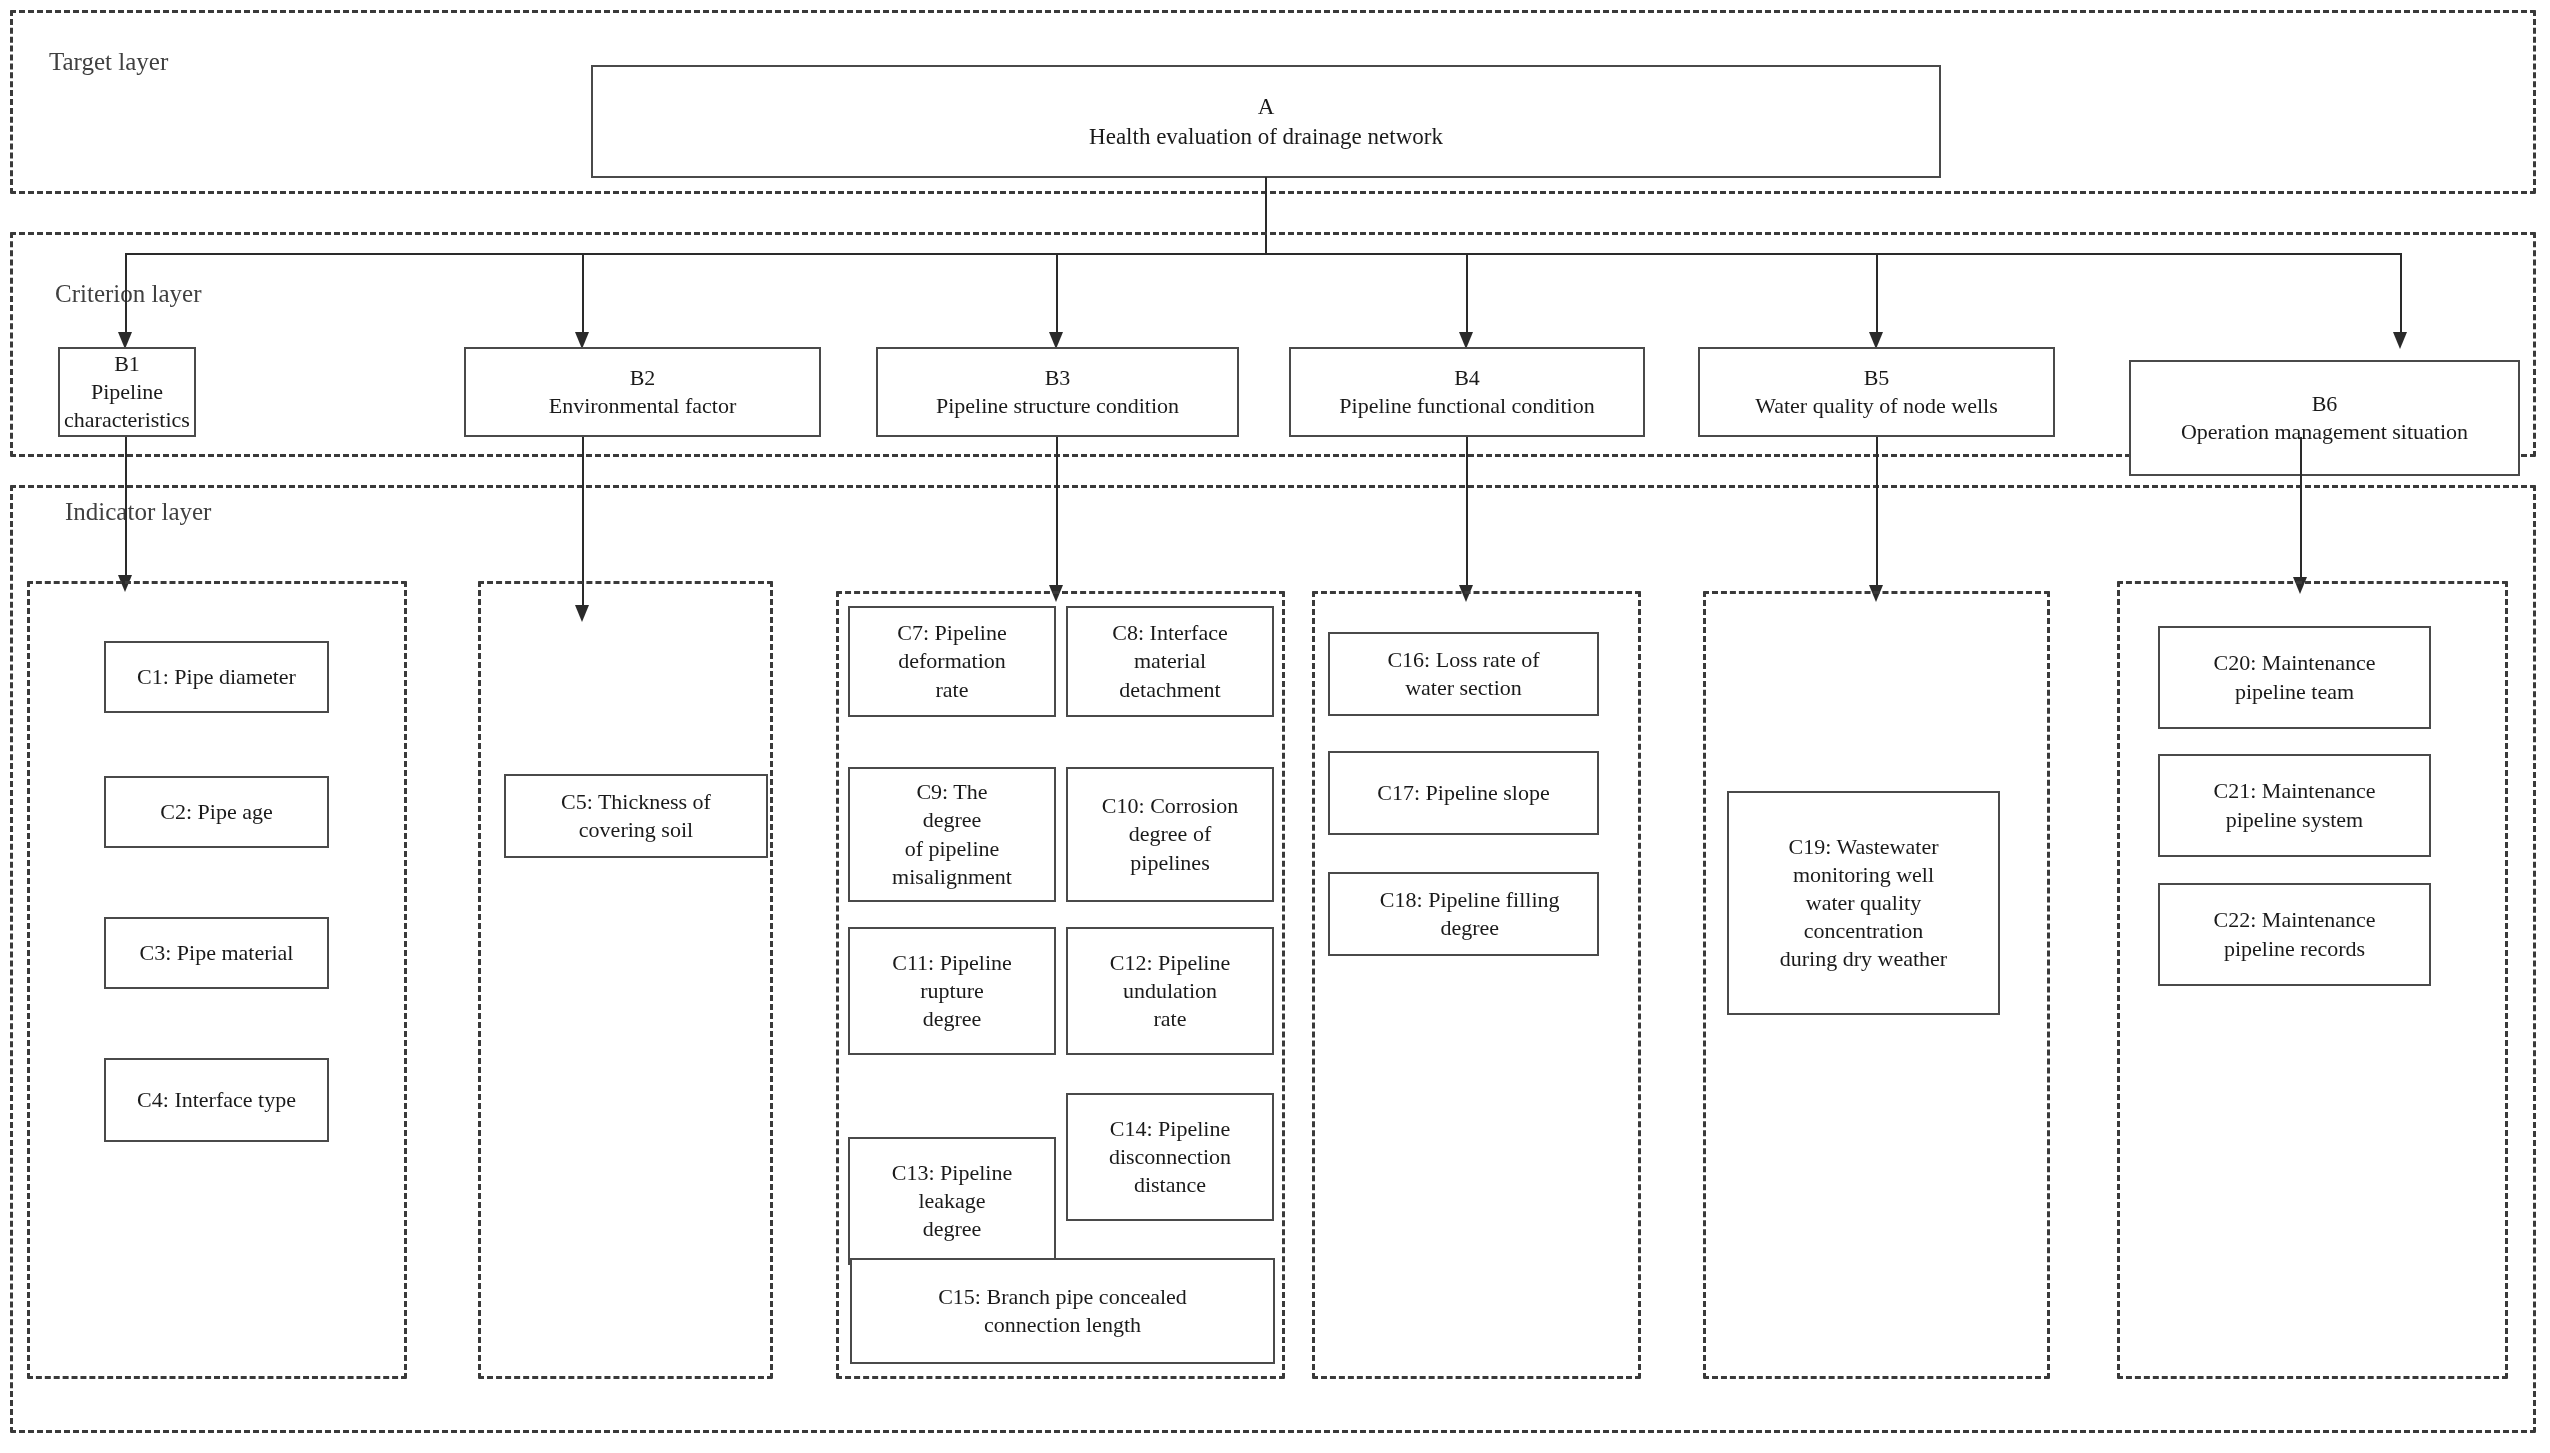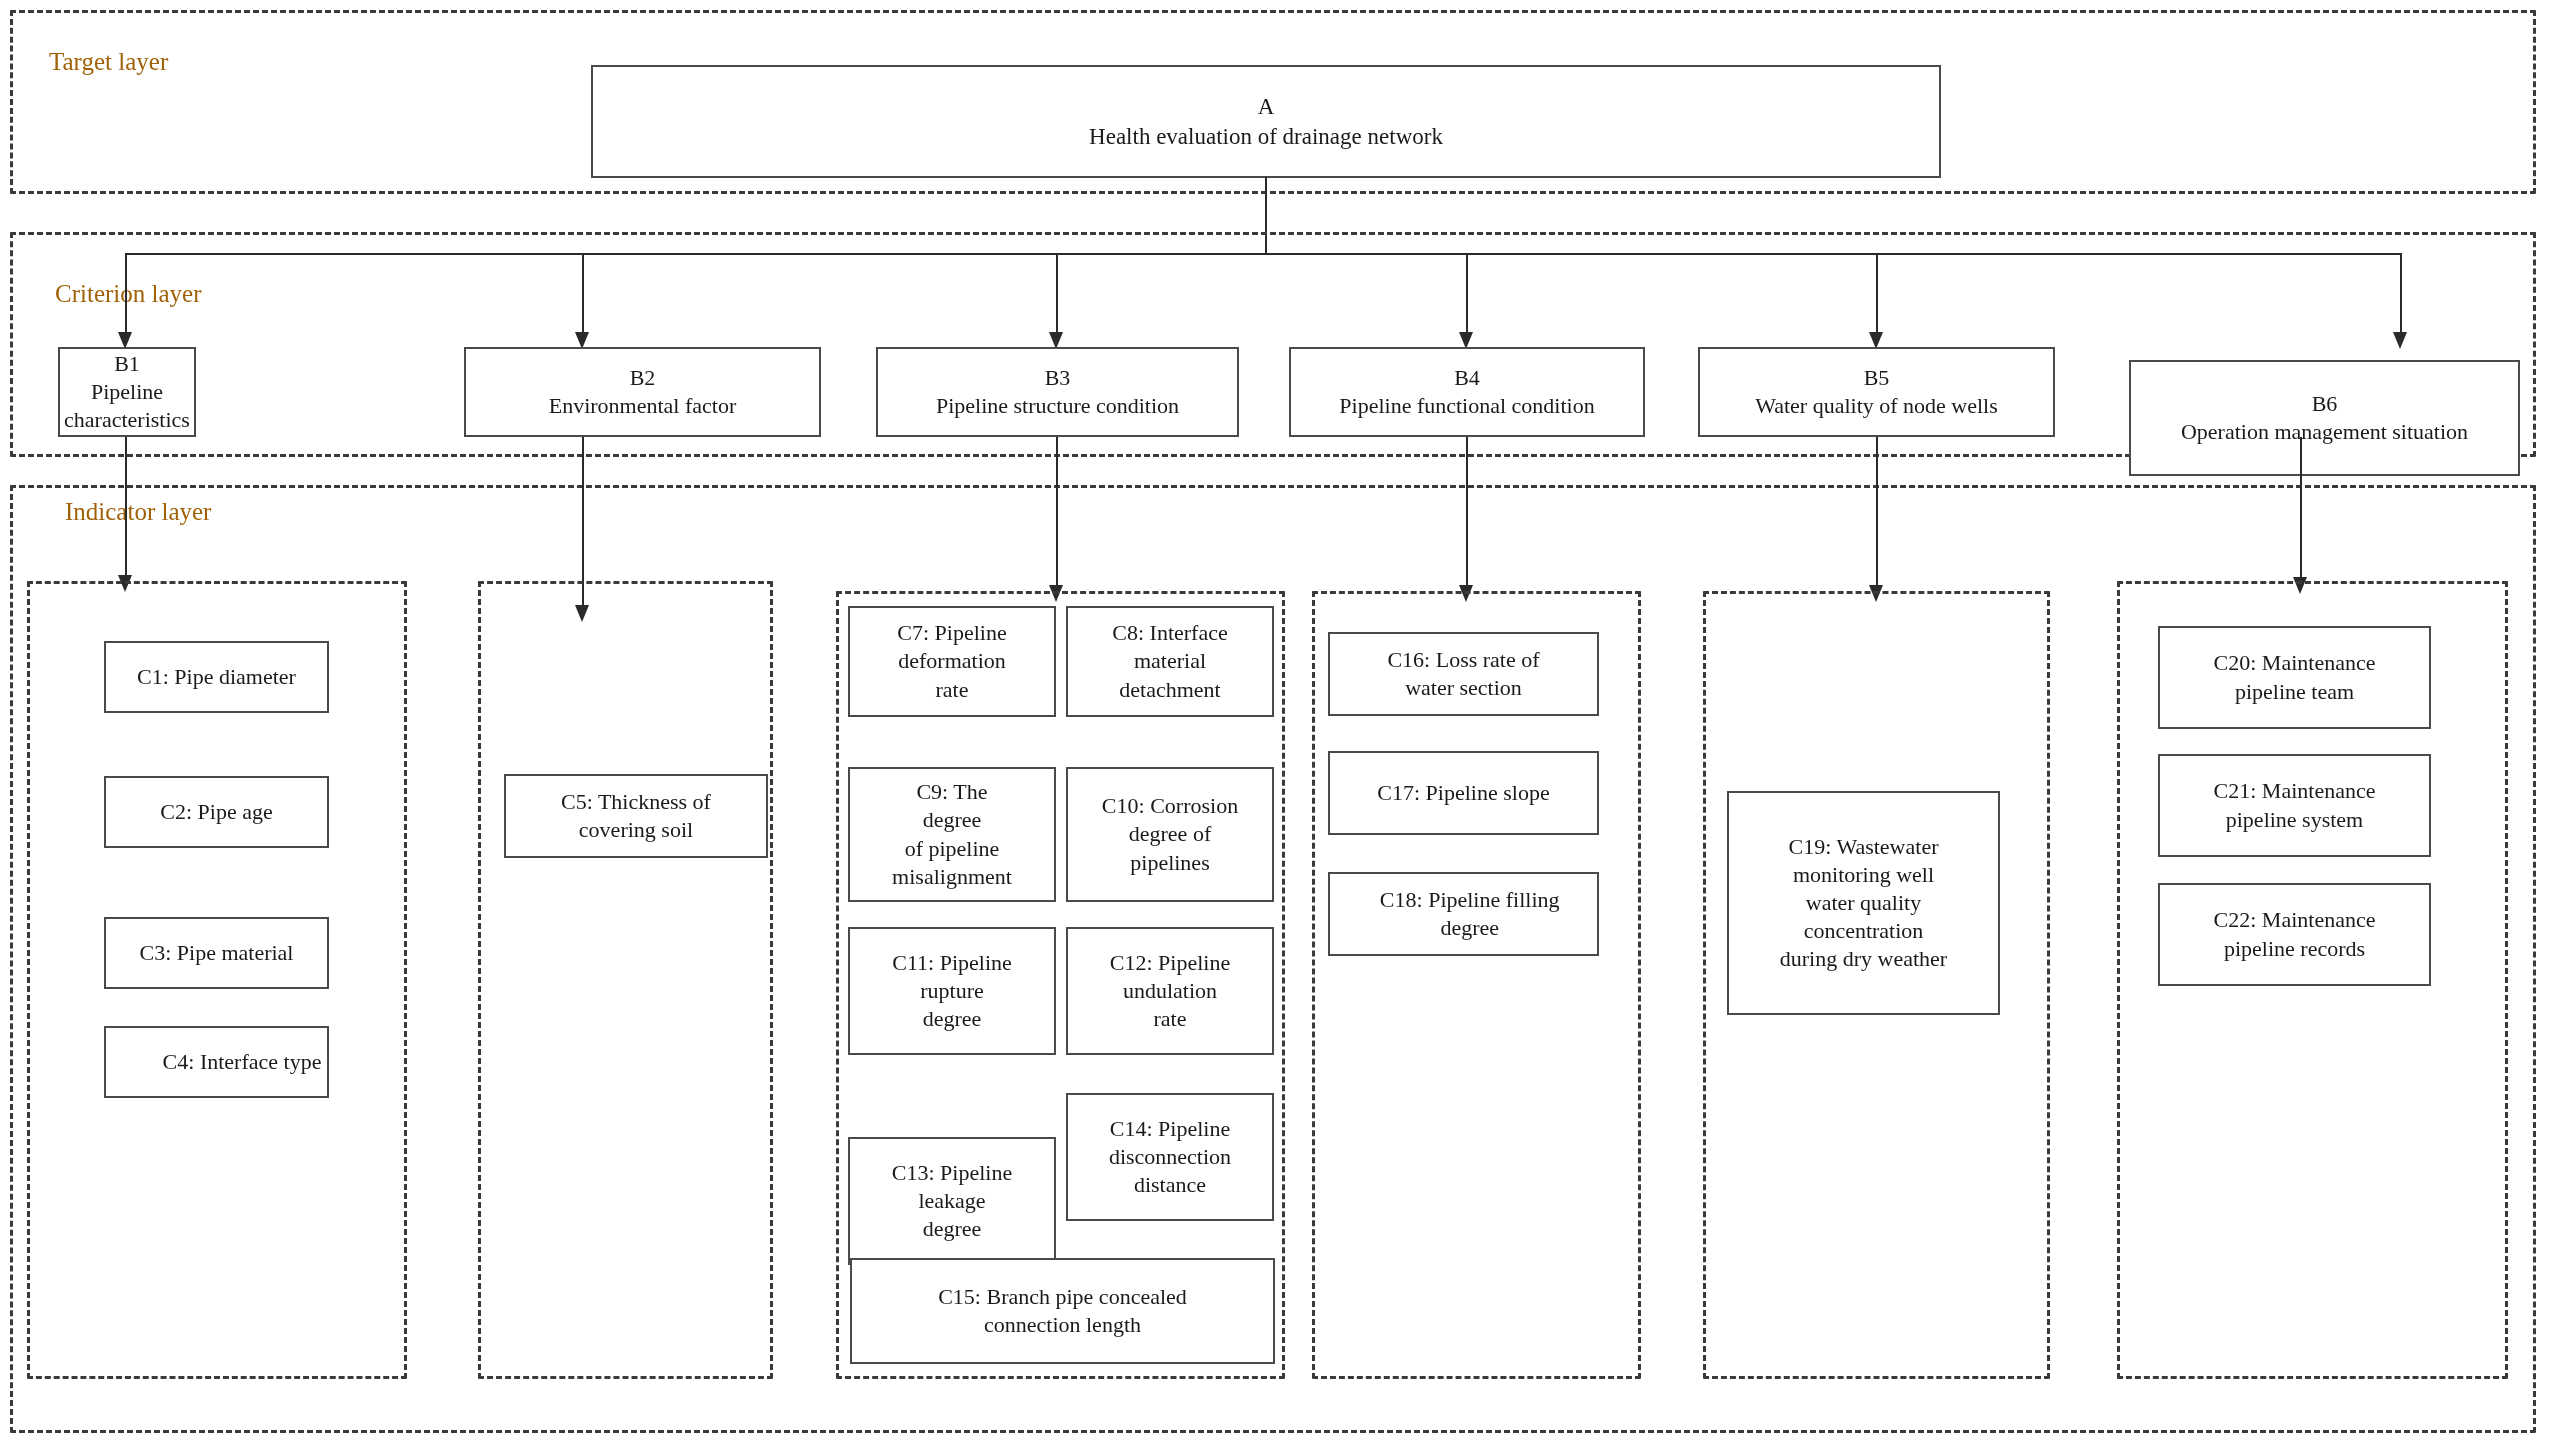--- a/index.html
+++ b/index.html
@@ -21,21 +21,21 @@
     border:3.5px dashed #3a3a3a;
     border-radius:1.4px;
     box-sizing:border-box;
     background:transparent;
   }
   .layer-label{
     position:absolute;
     font-size:25px;
     line-height:1;
     white-space:nowrap;
-    color:#a16207;
+    color:#404040;
   }
 
   
   .group-frame{
     position:absolute;
     border:3.5px dashed #3a3a3a;
     border-radius:1.4px;
     box-sizing:border-box;
     background:transparent;
   }
@@ -172,21 +172,21 @@
 
   <div class="node" style="left:104px; top:641px; width:225px; height:72px;">
     <span class="caption">C1: Pipe diameter</span>
   </div>
   <div class="node" style="left:104px; top:776px; width:225px; height:72px;">
     <span class="caption">C2: Pipe age</span>
   </div>
   <div class="node" style="left:104px; top:917px; width:225px; height:72px;">
     <span class="caption">C3: Pipe material</span>
   </div>
-  <div class="node" style="left:104px; top:1026px; width:225px; height:72px;align-items:flex-end;">
+  <div class="node" style="left:104px; top:1058px; width:225px; height:84px;">
     <span class="caption">C4: Interface type</span>
   </div>
 
   <div class="node" style="left:504px; top:774px; width:264px; height:84px;">
     <span class="caption">C5: Thickness of
 covering soil</span>
   </div>
 
   <div class="node" style="left:848px; top:606px; width:208px; height:111px;">
     <span class="caption">C7: Pipeline

